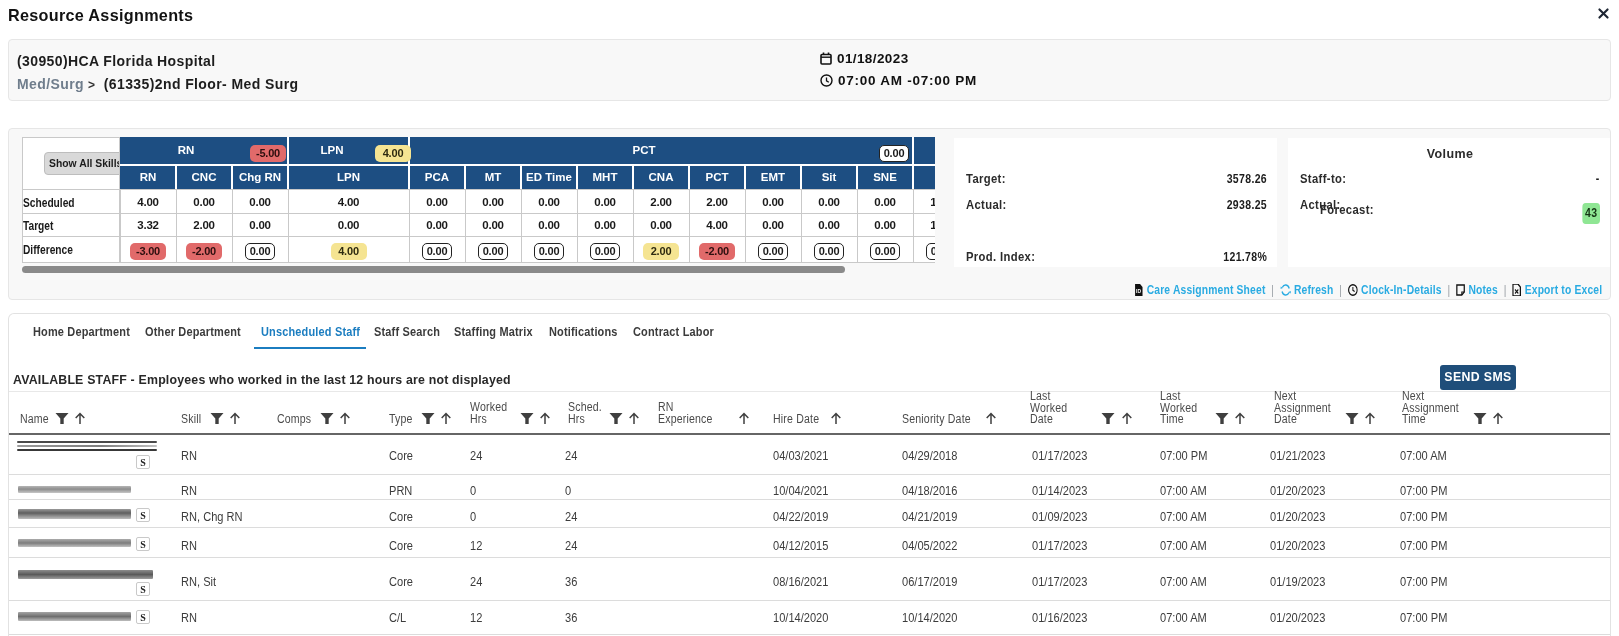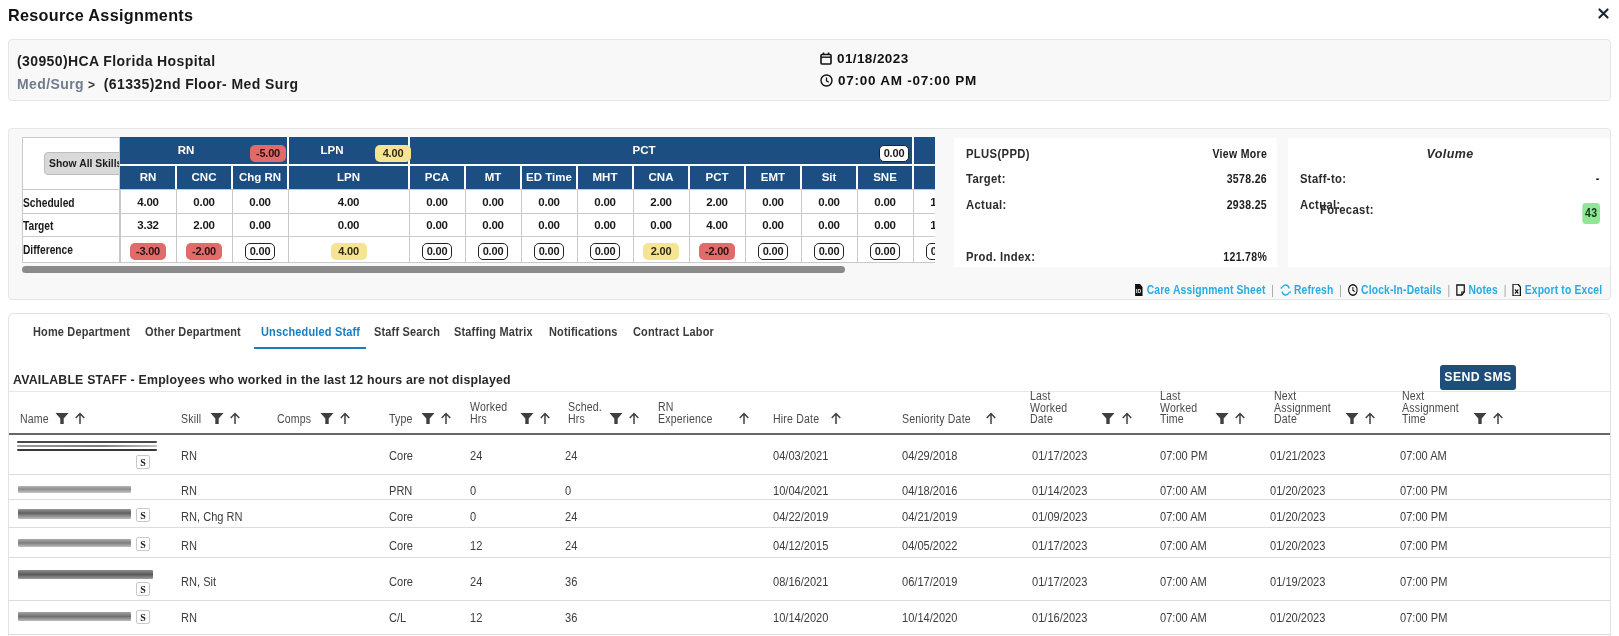--- a/index.html
+++ b/index.html
@@ -182,28 +182,27 @@
 <div style="position:absolute;left:835px;top:82px;width:56px;text-align:center;font-size:11.5px;font-weight:bold;letter-spacing:-0.2px;">0.00</div>
 <div style="position:absolute;left:835px;top:103.5px;width:56px;text-align:center;"><span class="badge bwhite">0.00</span></div>
 <div style="position:absolute;left:891px;top:59px;width:56px;text-align:center;font-size:11.5px;font-weight:bold;letter-spacing:-0.2px;">1.00</div>
 <div style="position:absolute;left:891px;top:82px;width:56px;text-align:center;font-size:11.5px;font-weight:bold;letter-spacing:-0.2px;">1.00</div>
 <div style="position:absolute;left:891px;top:103.5px;width:56px;text-align:center;"><span class="badge bwhite">0.00</span></div>
 
 </div>
 <div class="abs" id="scrollbar"></div>
 
 <div class="abs card" id="pluscard">
-<div class="crow" style="top:9px;"><span class="lbl">PLUS(PPD)</span><span class="val cyan" style="font-weight:bold;">View More</span></div>
 <div class="crow" style="top:34px;"><span class="lbl">Target:</span><span class="val">3578.26</span></div>
 <div class="crow" style="top:60px;"><span class="lbl">Actual:</span><span class="val">2938.25</span></div>
 <div class="crow" style="top:112px;"><span class="lbl">Prod. Index:</span><span class="val">121.78%</span></div>
 </div>
 
 <div class="abs card" id="volcard">
-<div class="crow" style="top:9px;text-align:center;font-weight:600;font-style:italic;">Volume</div>
+<div class="crow" style="top:9px;text-align:center;font-weight:600;">Volume</div>
 <div class="crow" style="top:34px;"><span class="lbl">Staff-to:</span><span class="val">-</span></div>
 <div class="crow" style="top:60px;"><span class="lbl">Actual:</span><span class="val">-</span></div>
 <div class="crow" style="top:65px;padding-left:20px;"><span class="lbl">Forecast:</span><span class="val" style="top:0px;right:0px;"><span style="display:inline-block;width:21px;height:21px;background:#8fe694;border-radius:4px;color:#143314;font-weight:bold;text-align:center;line-height:21px;">43</span></span></div>
 </div>
 
 <div class="abs" id="linksrow">
 <svg width="11" height="12" viewBox="0 0 11 12">
       <path d="M1 0 h6 l3 3 v9 h-9 z" fill="#111"></path>
       <text x="2" y="9" font-size="6" fill="#fff" font-weight="bold">ID</text>
     </svg>Care Assignment Sheet<span class="pipe">|</span><svg width="13" height="12" viewBox="0 0 13 12">

